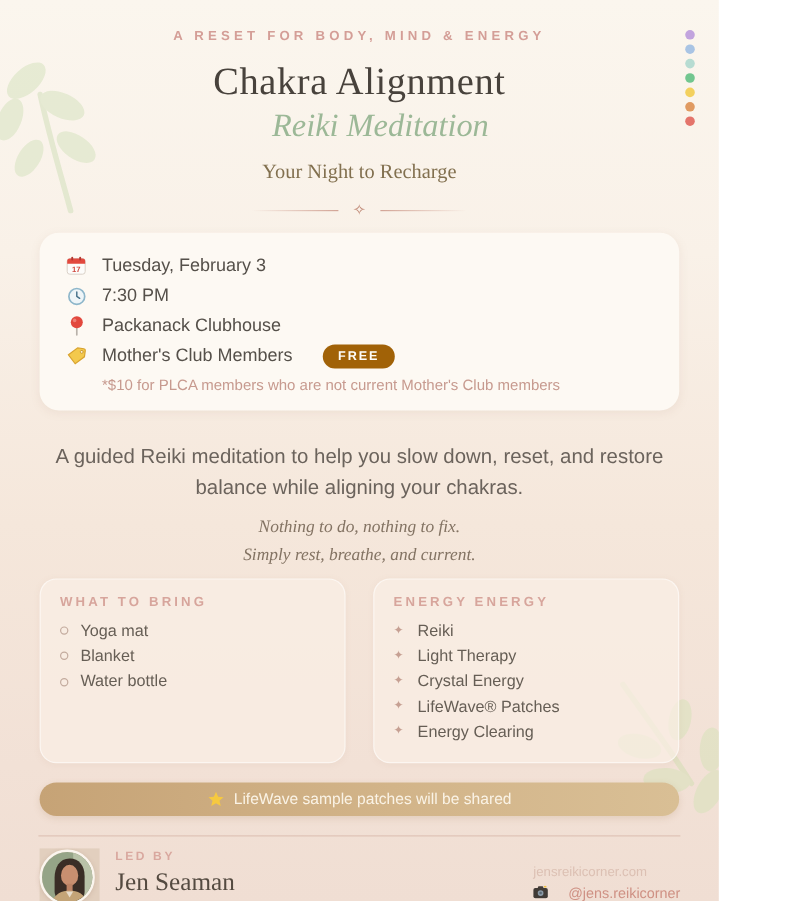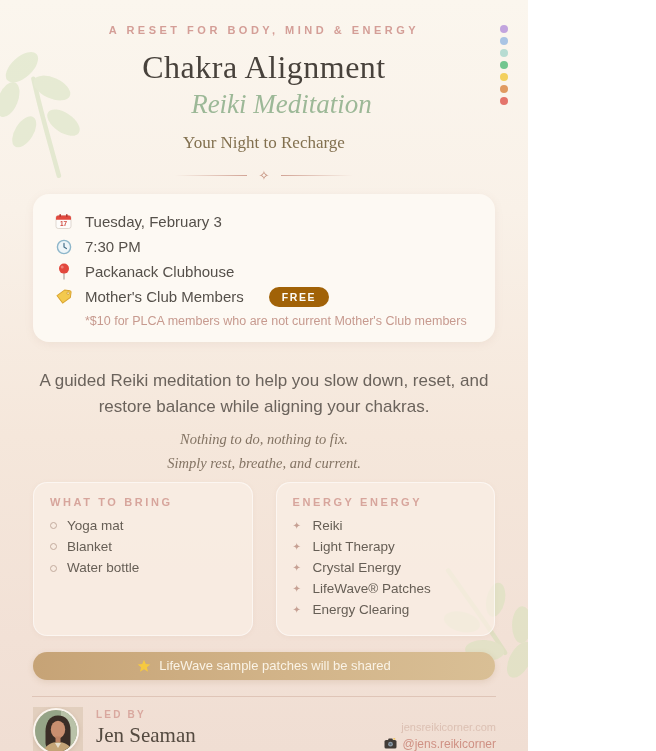--- a/index.html
+++ b/index.html
@@ -1,20 +1,20 @@
 <!DOCTYPE html>
 <html><head>
 <meta charset="utf-8">
 <style>
   * { box-sizing: border-box; margin: 0; padding: 0; }
   html,body { width:656px; height:751px; }
   body { font-family:"Liberation Sans", sans-serif; }
 
   .flyer{
-    position:relative; width:528px; height:751px; overflow:hidden;
+    position:relative; width:599px; height:751px; overflow:hidden;
     background:linear-gradient(180deg,#fbf6ee 0%,#f9f1e8 28%,#f5e7db 58%,#f2e1d6 85%,#f0ded3 100%);
   }
   .decor{ position:absolute; z-index:0; pointer-events:none; }
   .leaf-tl{ left:-14px; top:28px; width:118px; height:150px; opacity:.62; }
   .leaf-br{ right:-18px; bottom:42px; width:120px; height:150px; opacity:.55; transform:rotate(160deg); }
 
   .content{ position:relative; z-index:1; }
 
   
   .chakra-dots{ position:absolute; top:25px; right:20px; display:flex; flex-direction:column; gap:4px; z-index:2; }
@@ -76,23 +76,23 @@
 
   
   .footer-rule{ margin:16px 32px 0; border-top:1px solid rgba(186,140,120,.32); }
   .footer{ position:relative; height:78px; }
   .footer-band{ position:absolute; left:33px; top:10px; bottom:-2px; width:50px; background:#e2cfbe; }
   .avatar{ position:absolute; left:33px; top:11px; width:46px; height:46px; border-radius:50%;
            overflow:hidden; border:2px solid rgba(255,252,247,.85); box-shadow:0 1px 4px rgba(140,100,80,.2); }
   .led-block{ position:absolute; left:96px; top:12px; }
   .led-by{ font-size:10px; font-weight:700; letter-spacing:2.2px; color:#d9a89f; }
   .led-name{ margin-top:3px; font-family:"Liberation Serif", serif; font-size:21px; font-weight:400; color:#544a40; }
-  .contact{ position:absolute; right:32px; top:24px; text-align:right; }
+  .contact{ position:absolute; right:32px; top:24px; text-align:left; }
   .contact .website{ font-size:11px; color:#dcc0b3; }
-  .contact .insta{ margin-top:4px; font-size:12px; color:#cf9184; display:flex; align-items:center; justify-content:flex-end; gap:5px; }
+  .contact .insta{ margin-top:4px; font-size:12px; color:#cf9184; display:flex; align-items:center; justify-content:flex-end; gap:16px; }
 </style>
 </head>
 <body>
 
 <div class="flyer">
 
   <svg class="decor leaf-tl" viewBox="0 0 100 130">
     <path d="M62,128 C55,102 47,76 40,44" stroke="#d7e2c1" stroke-width="4" fill="none" stroke-linecap="round"></path>
     <ellipse cx="30" cy="34" rx="17" ry="9" fill="#dbe5c5" transform="rotate(-42 30 34)"></ellipse>
     <ellipse cx="18" cy="62" rx="16" ry="8.5" fill="#dbe5c5" transform="rotate(-68 18 62)"></ellipse>

